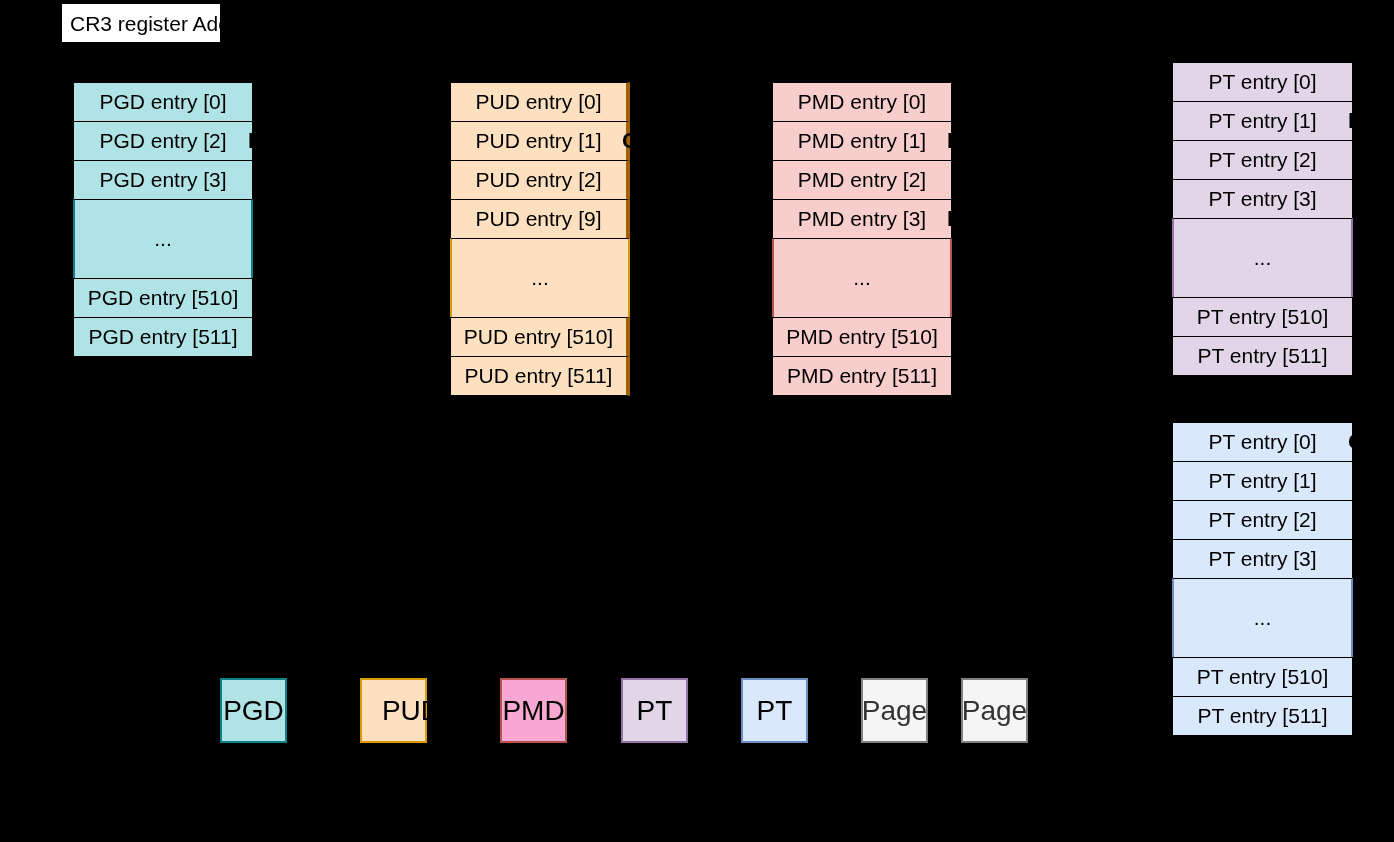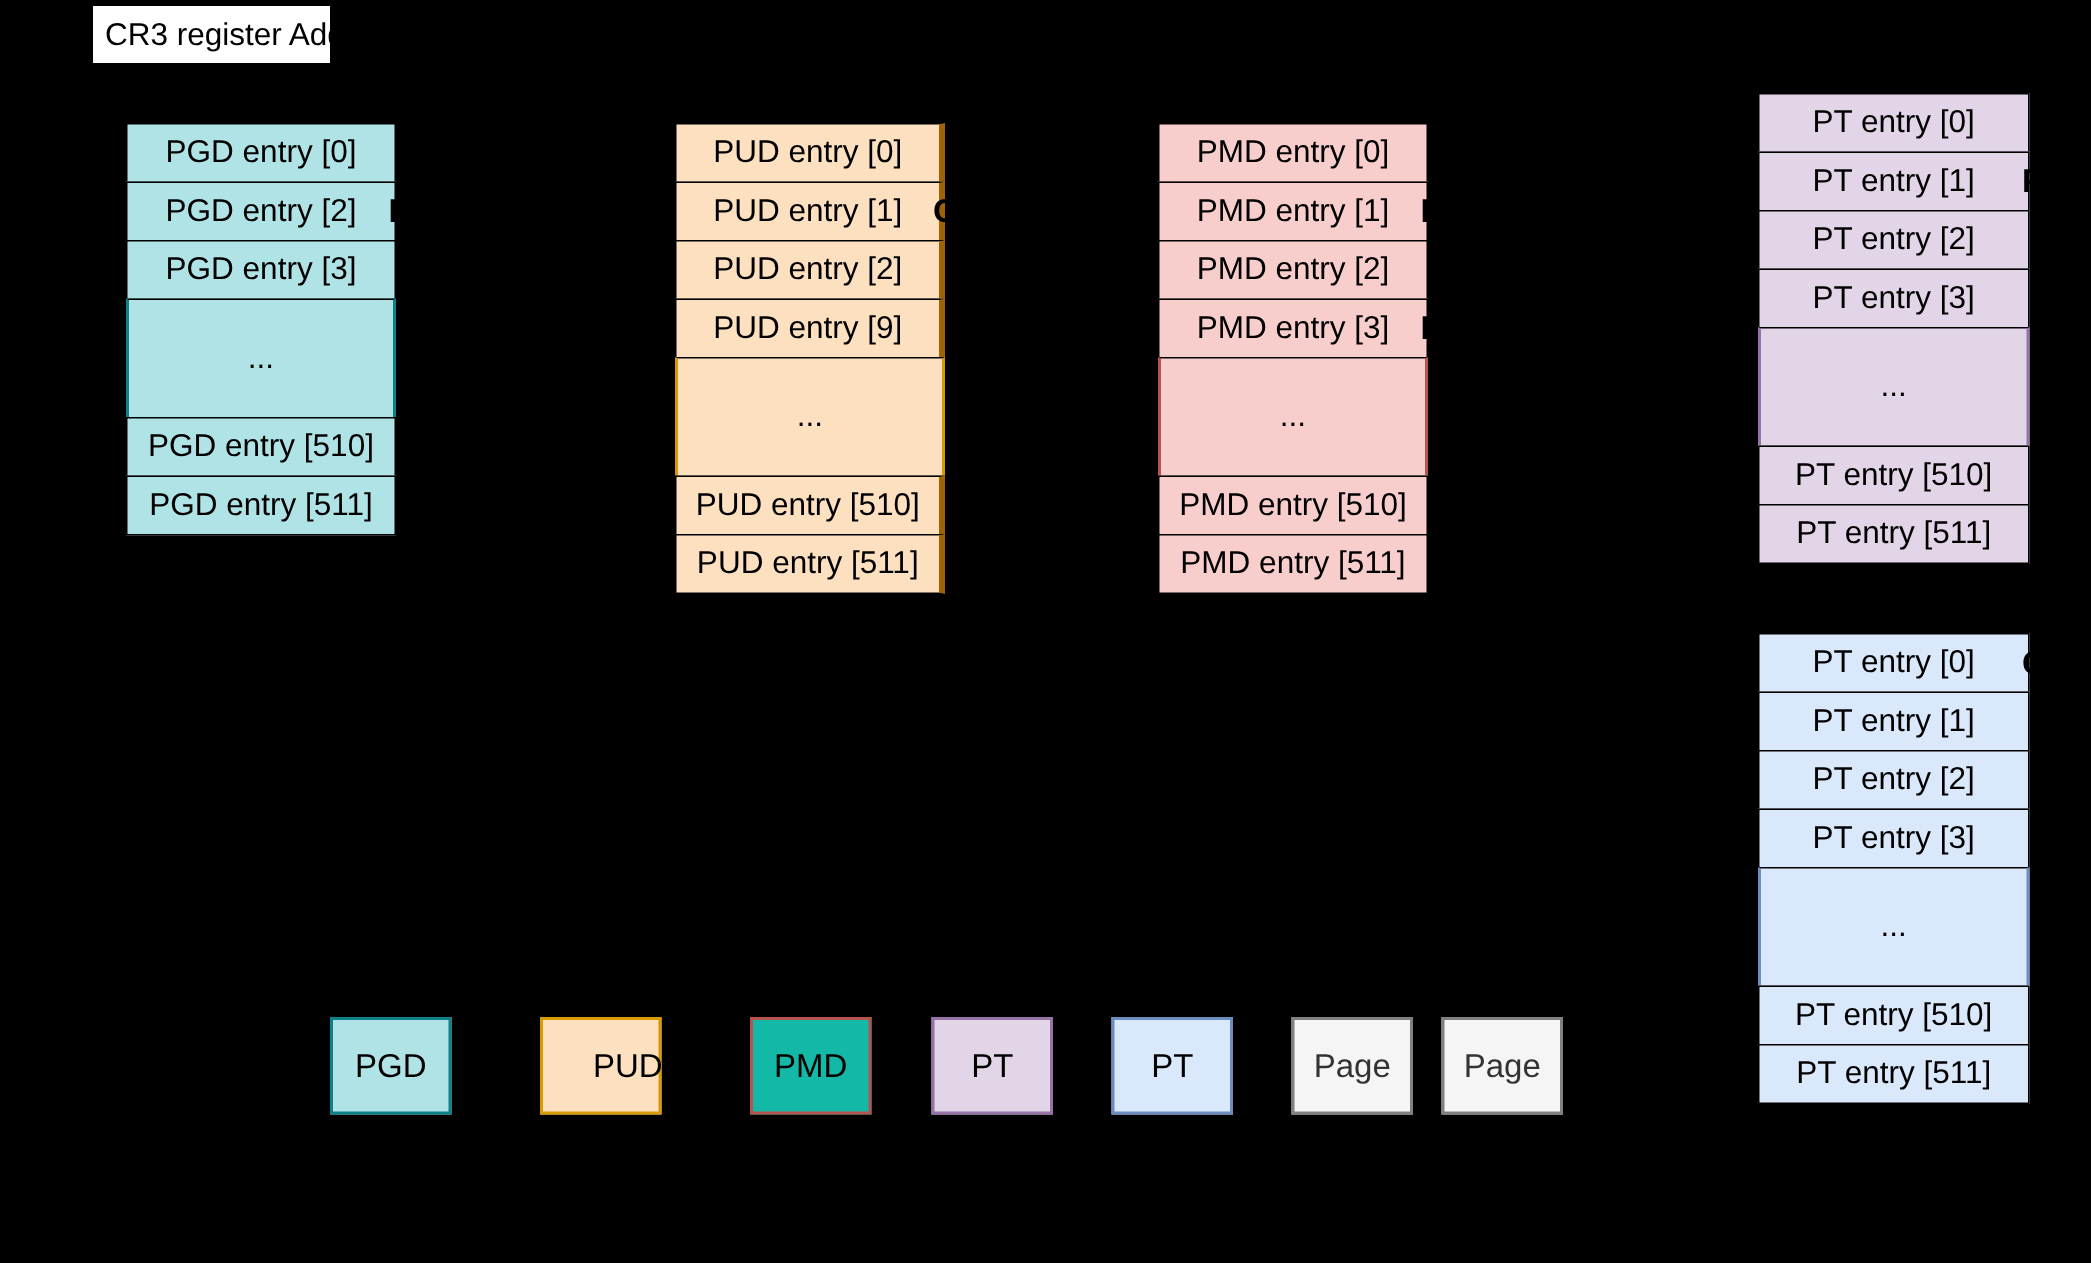--- a/index.html
+++ b/index.html
@@ -71,21 +71,21 @@
     position: absolute;
     left: 100%;
     transform: translateX(-14px);
     white-space: nowrap;
   }
   .row.has-annot {
     overflow: visible;
   }
 
   
-  .tbl-pgd { left: 84px; top: 82px; width: 180px; }
+  .tbl-pgd { left: 73px; top: 82px; width: 180px; }
   .tbl-pgd .row { background: #b0e3e6; border-left: 1px solid #000; border-right: 1px solid #000; }
   .tbl-pgd .row.ellipsis { border-left: 2px solid #0e8088; border-right: 2px solid #0e8088; }
 
   .tbl-pud { left: 450px; top: 82px; width: 180px; }
   .tbl-pud .row { background: #fce0c0; border-left: 1px solid #000; border-right: 4px solid #a16207; }
   .tbl-pud .row.ellipsis { border-left: 2px solid #d79b00; border-right: 2px solid #d79b00; }
 
   .tbl-pmd { left: 772px; top: 82px; width: 180px; }
   .tbl-pmd .row { background: #f8cecc; border-left: 1px solid #000; border-right: 1px solid #000; }
   .tbl-pmd .row.ellipsis { border-left: 2px solid #b85450; border-right: 2px solid #b85450; }
@@ -97,31 +97,31 @@
   .tbl-pt2 { left: 1172px; top: 422px; width: 181px; }
   .tbl-pt2 .row { background: #dae8fc; border-left: 1px solid #000; border-right: 1px solid #000; }
   .tbl-pt2 .row.ellipsis { border-left: 2px solid #6c8ebf; border-right: 2px solid #6c8ebf; }
 
   
 
   
   .legend-item {
     position: absolute;
     top: 678px;
-    width: 81px;
+    width: 67px;
     height: 65px;
     box-sizing: border-box;
     display: flex;
     align-items: center;
     justify-content: center;
-    font-size: 22px;
+    font-size: 28px;
   }
   .legend-pgd  { left: 220px; background: #b0e3e6; border: 2px solid #0e8088; }
   .legend-pud  { left: 360px; background: #fce0c0; border: 2px solid #d79b00; padding-left: 36px; }
-  .legend-pmd  { left: 500px; background: #14b8a6; border: 2px solid #b85450; text-align: right; }
+  .legend-pmd  { left: 500px; background: #f9a8d4; border: 2px solid #b85450; text-align: right; }
   .legend-pt1  { left: 621px; background: #e1d5e7; border: 2px solid #9673a6; }
   .legend-pt2  { left: 741px; background: #dae8fc; border: 2px solid #6c8ebf; }
   .legend-pg1  { left: 861px; background: #f5f5f5; border: 2px solid #808080; color: #333333; }
   .legend-pg2  { left: 961px; background: #f5f5f5; border: 2px solid #808080; color: #333333; }
 </style>
 </head>
 <body>
 
 <div class="cr3-box">
   <span class="cr3-text">CR3 register Address</span>

